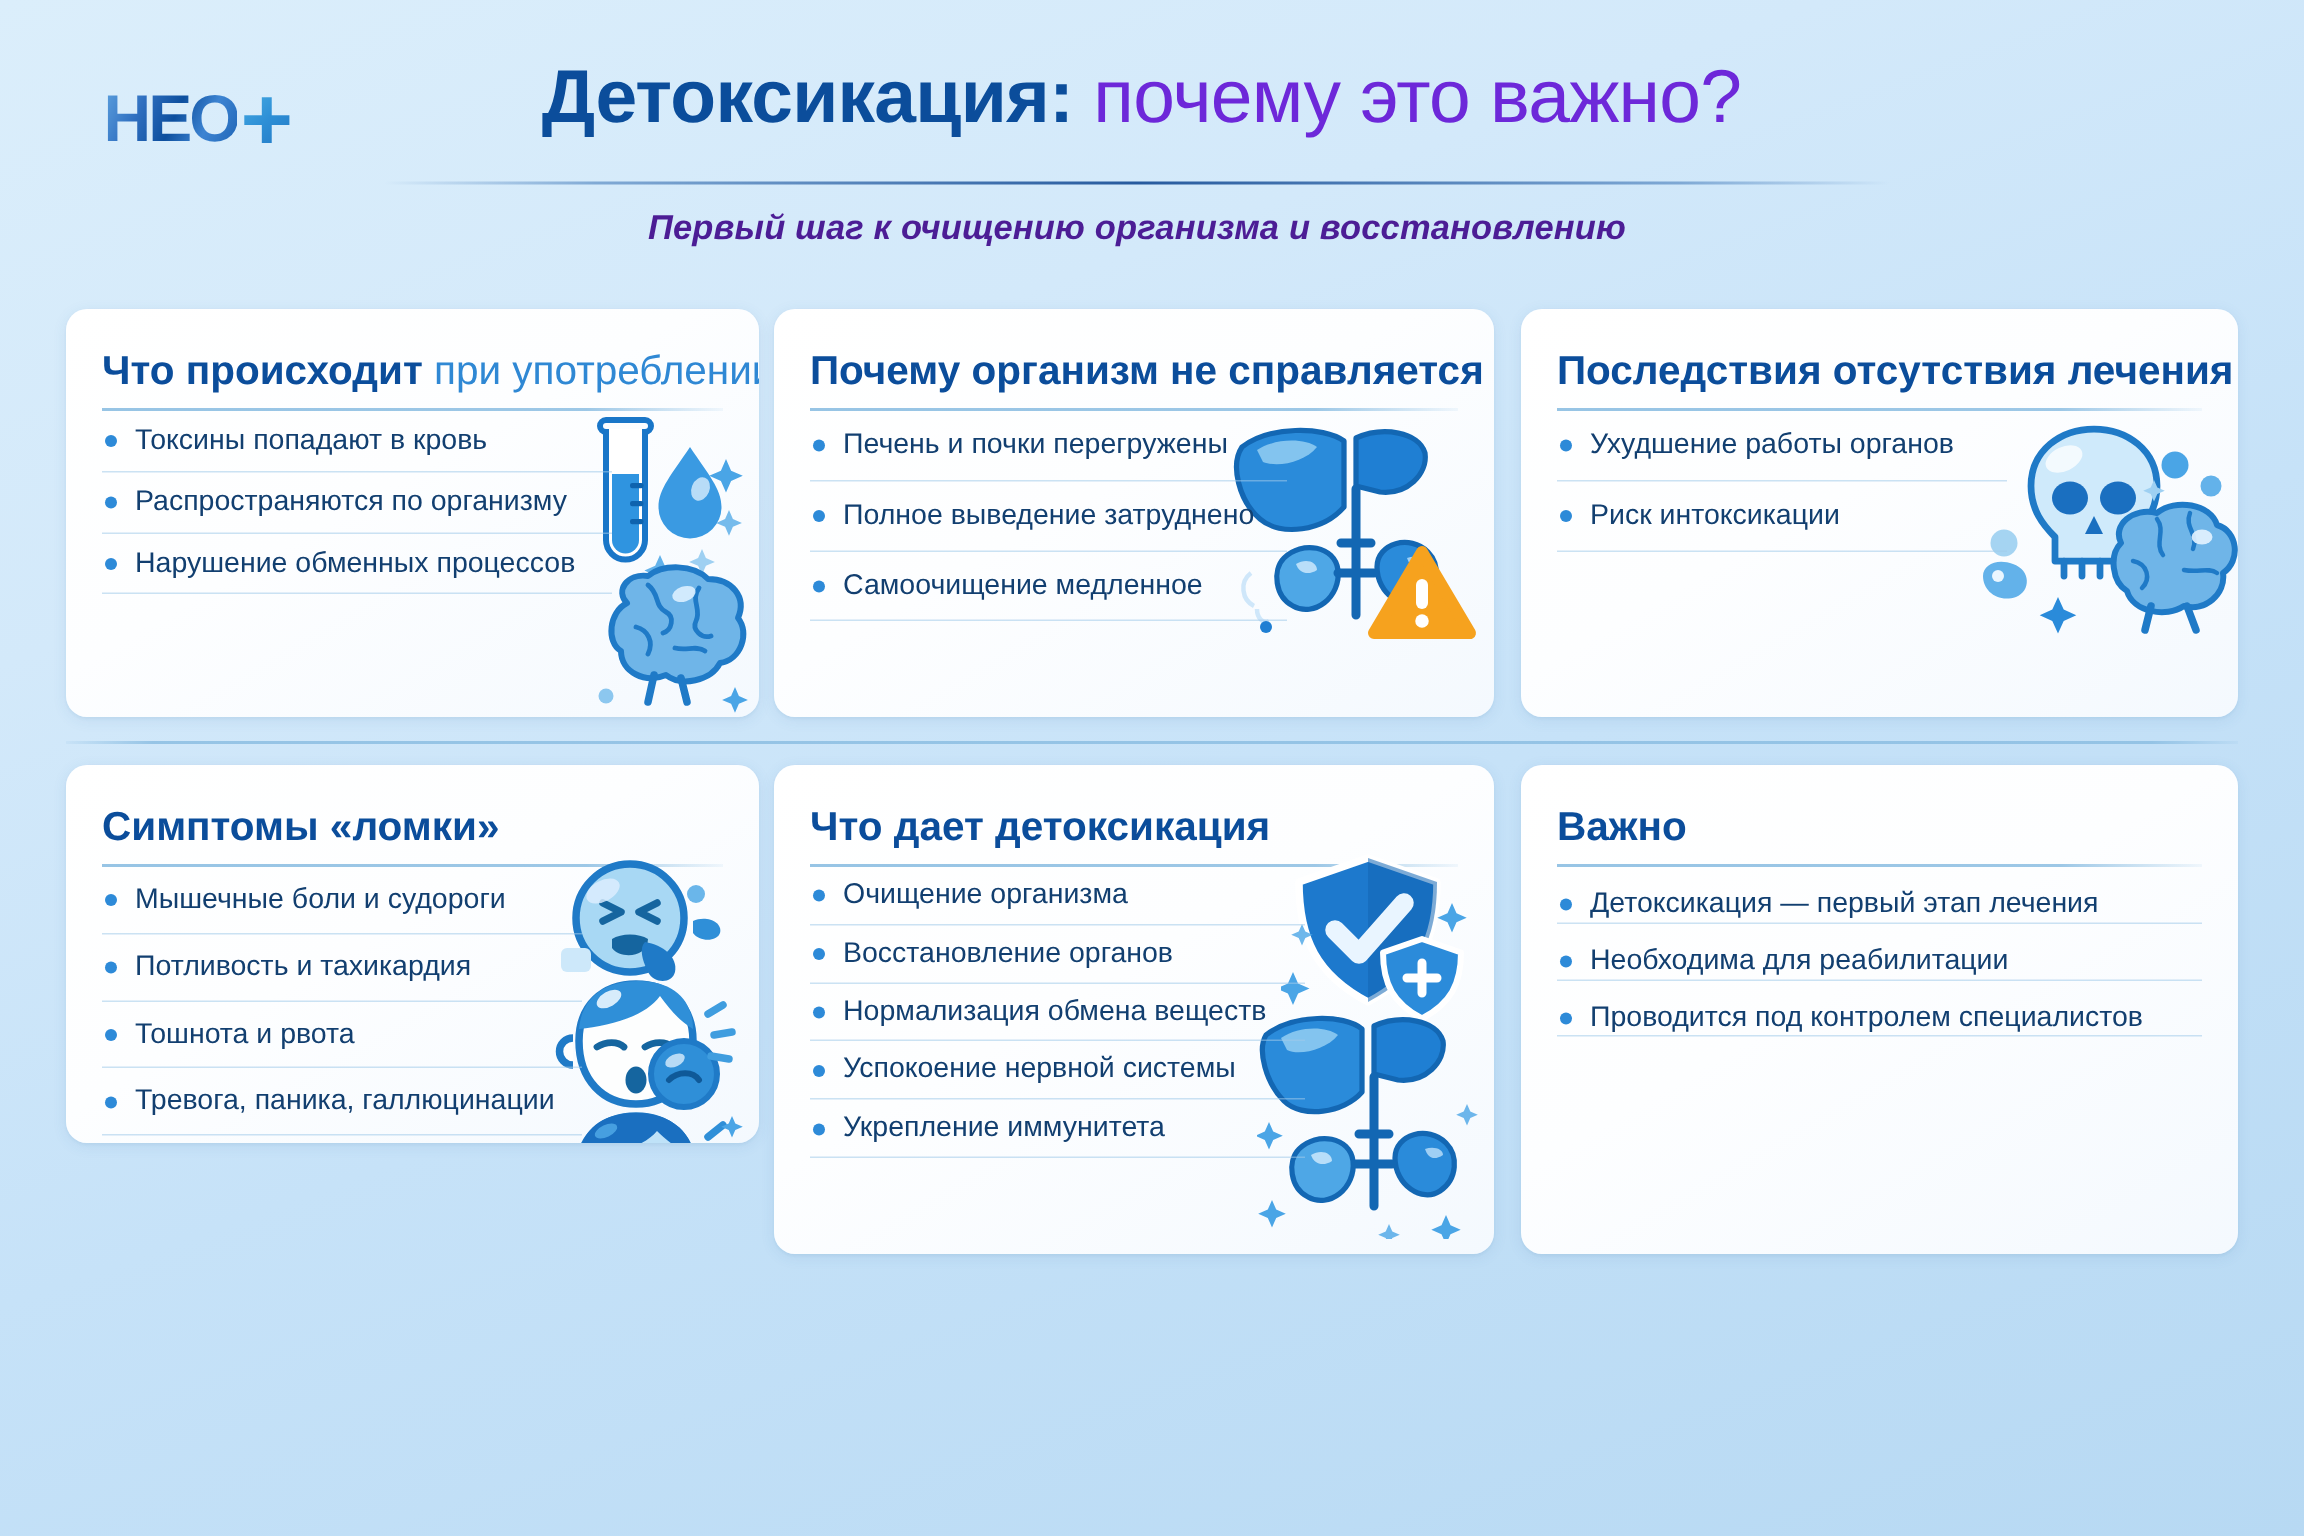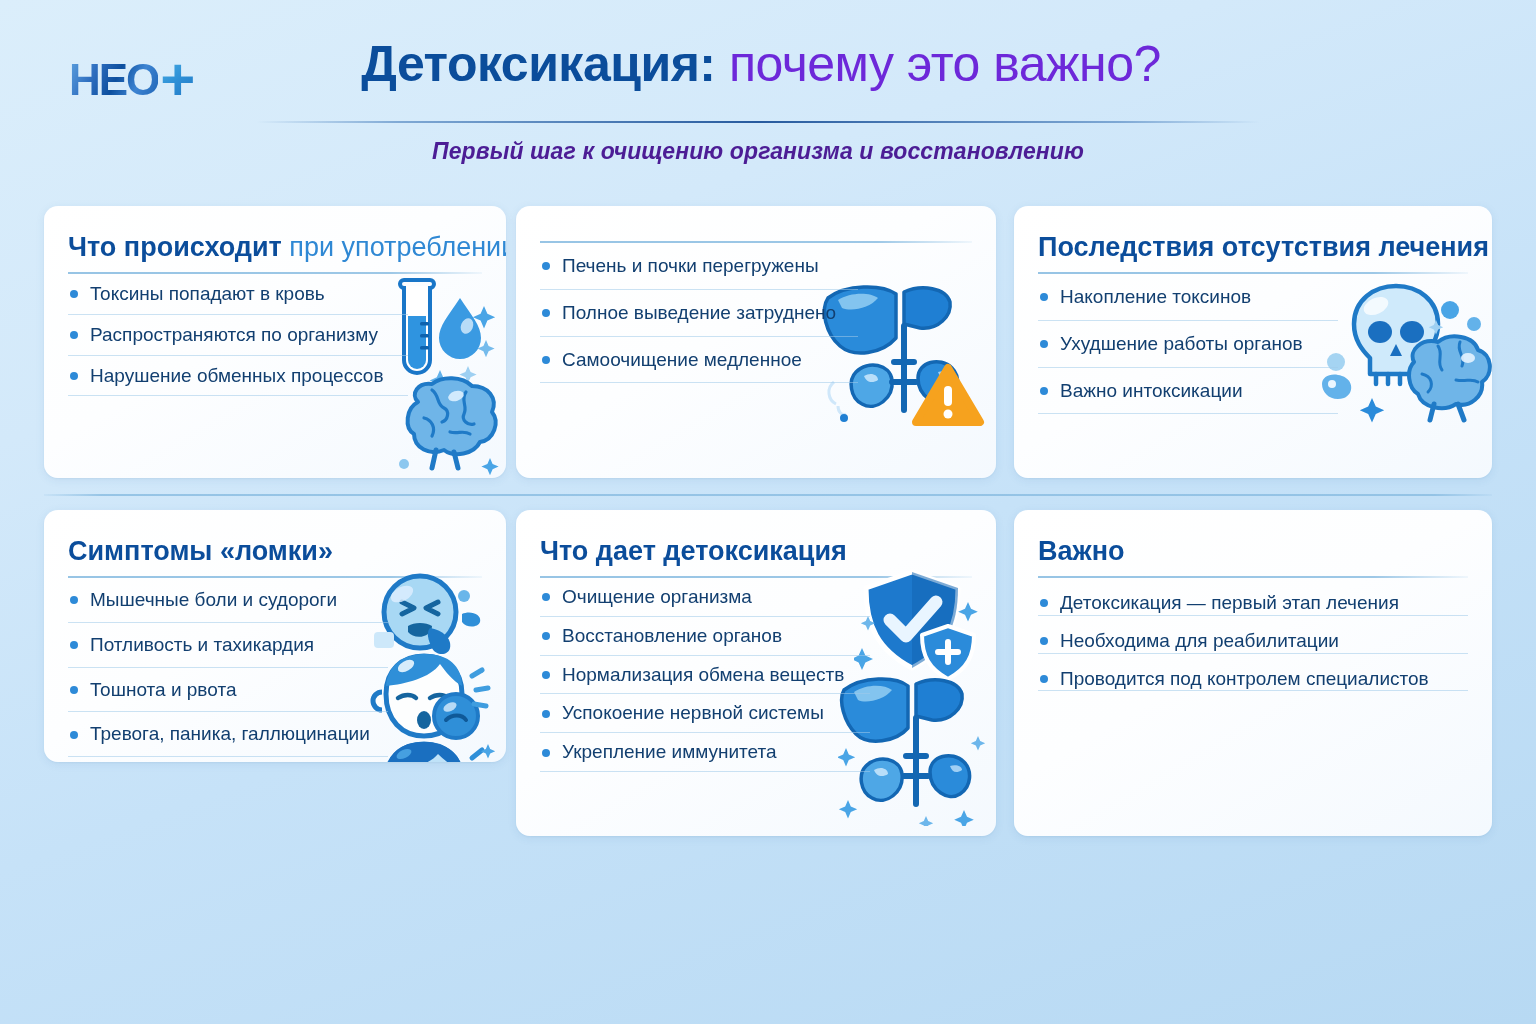--- a/index.html
+++ b/index.html
@@ -288,20 +288,23 @@
         </li>
         <li class="bullet-row">
           <span class="bullet"><span class="dot"></span><span>Нарушение обменных процессов</span></span>
         </li>
       </ul>
     </div>
   </div>
 
   <div class="card" id="card-1">
     <div class="card-inner">
+      <div class="card-title">
+        <span>Почему организм не справляется</span><span class="soft"></span>
+      </div>
       <div class="card-rule"></div>
 
       <svg class="art" id="art-organs" viewBox="0 0 168 152">
         <g>
           <path d="M8 22 C26 8 62 8 76 18 L76 62 C62 78 34 82 20 70 C6 58 0 34 8 22 Z" fill="#2a8bda" stroke="#1367b3" stroke-width="3.5" stroke-linejoin="round"></path>
           <path d="M18 24 C30 16 50 16 58 22 C50 32 32 36 22 32 Z" fill="#9ad2f4" opacity="0.8"></path>
           <path d="M84 16 C102 8 126 12 130 26 C132 40 118 54 100 52 L84 48 Z" fill="#1f7fd3" stroke="#1367b3" stroke-width="3.5" stroke-linejoin="round"></path>
         </g>
         <g>
           <path d="M36 96 C48 84 70 88 72 104 C74 122 56 136 42 128 C30 122 28 104 36 96 Z" fill="#4ea7e6" stroke="#1367b3" stroke-width="3.5" stroke-linejoin="round"></path>
@@ -367,27 +370,24 @@
           <path d="M126 40 l2.2 5 5 2.2 -5 2.2 -2.2 5 -2.2 -5 -5 -2.2 5 -2.2 Z" fill="#9ed0f2"></path>
           <path d="M62 118 l3.8 8.4 8.4 3.8 -8.4 3.8 -3.8 8.4 -3.8 -8.4 -8.4 -3.8 8.4 -3.8 Z" fill="#2a8bda"></path>
           <circle cx="26" cy="82" r="9" fill="#a5d4f2"></circle>
           <path d="M12 104 C12 96 22 92 32 96 C44 100 44 114 34 118 C22 122 12 114 12 104 Z" fill="#63b2ea"></path>
           <circle cx="22" cy="104" r="4" fill="#eaf6ff"></circle>
         </g>
       </svg>
 
       <ul class="bullets">
         <li class="bullet-row">
-          <span class="bullet"><span class="dot"></span><span>Накопление токсинов</span></span>
-        </li>
-        <li class="bullet-row">
           <span class="bullet"><span class="dot"></span><span>Ухудшение работы органов</span></span>
         </li>
         <li class="bullet-row">
-          <span class="bullet"><span class="dot"></span><span>Важно интоксикации</span></span>
+          <span class="bullet"><span class="dot"></span><span>Риск интоксикации</span></span>
         </li>
       </ul>
     </div>
   </div>
 
   <div class="card" id="card-3">
     <div class="card-inner">
       <div class="card-title">
         <span>Симптомы «ломки»</span><span class="soft"></span>
       </div>

